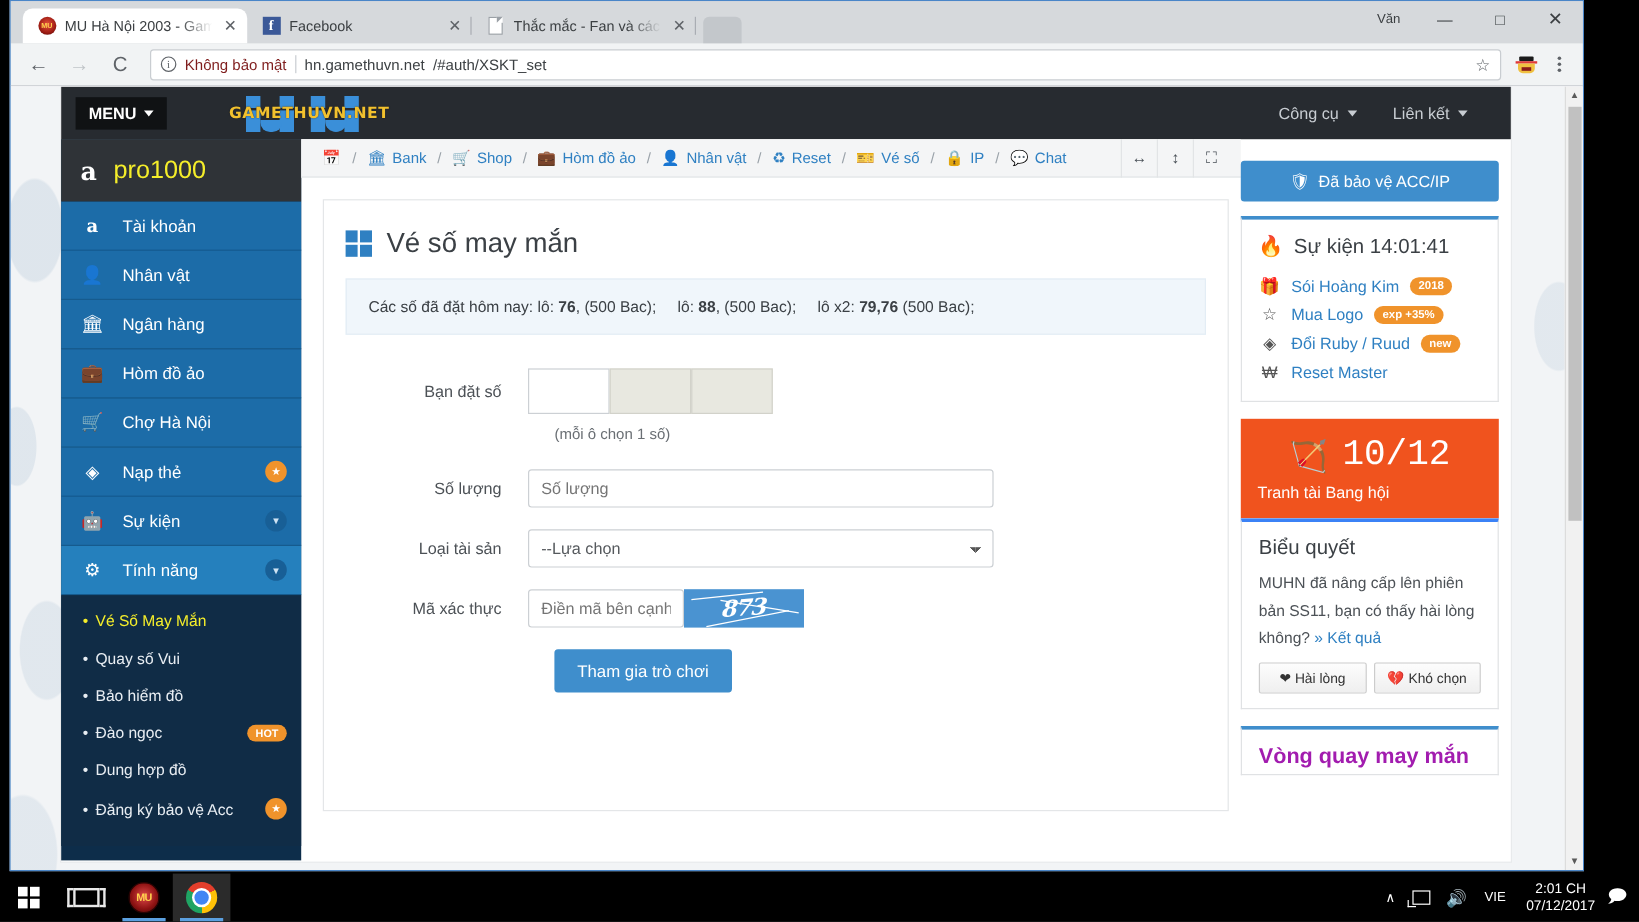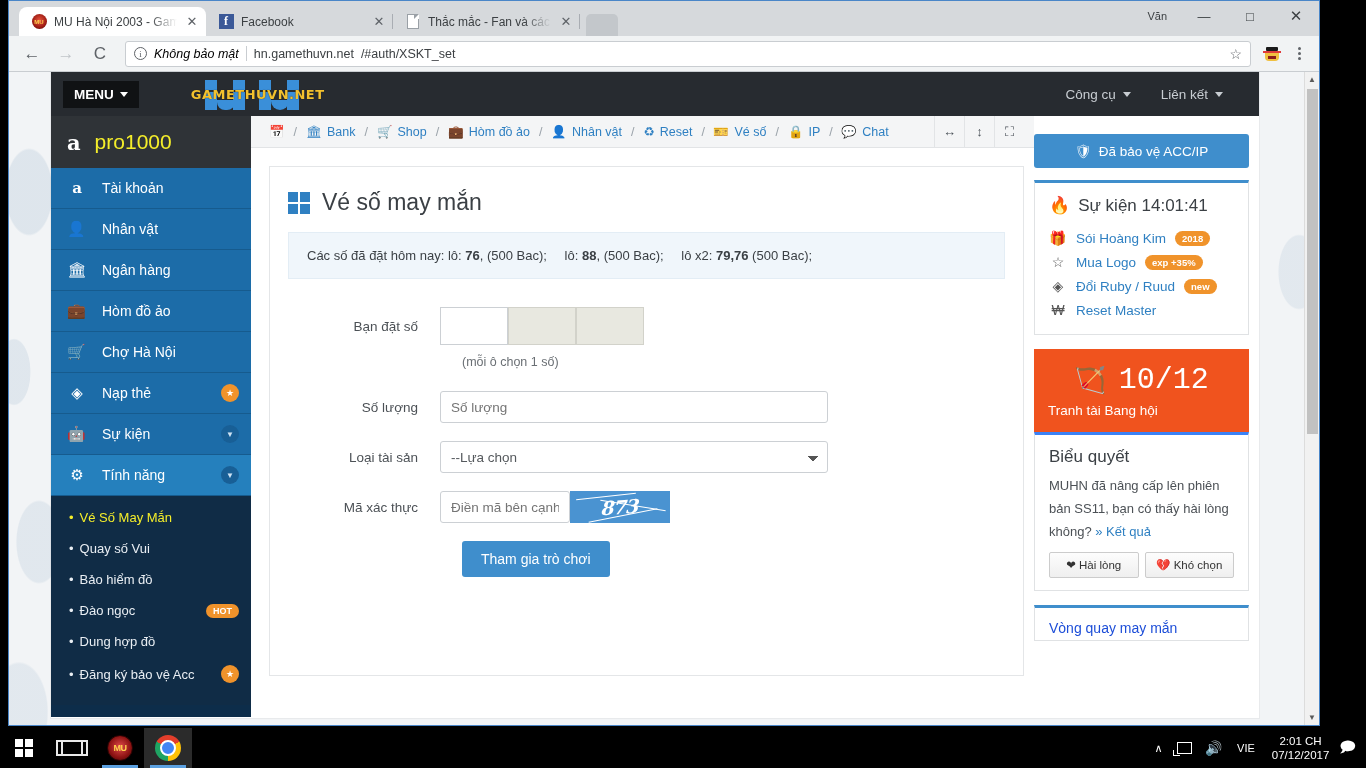--- a/index.html
+++ b/index.html
@@ -93,21 +93,21 @@
 
   #omnibar { height:36px; background:#f1f3f4; display:flex; align-items:center; padding:0 8px; gap:4px;
     border-bottom:1px solid #c9cdd1; }
   .nav-btn { width:30px;height:30px;display:flex;align-items:center;justify-content:center;
     color:#5f6368; font-size:17px; }
   .nav-btn.disabled { color:#c0c4c8; }
   #urlbox { flex:1; height:26px; background:#fff; border:1px solid #c9cdd1; border-radius:3px;
     display:flex; align-items:center; padding:0 8px; gap:7px; font-size:12.5px; margin:0 6px; }
   .info-circle { width:13px;height:13px;border:1.4px solid #5f6368;border-radius:50%;
     display:flex;align-items:center;justify-content:center;font-size:9px;color:#5f6368;font-family:"Liberation Serif",serif;}
-  .notsecure { color:#000000;font-style:italic; }
+  .notsecure { color:#7f1d1d; }
   .url-sep { width:1px; height:15px; background:#c9cdd1; }
   .url-text { color:#3c4043; }
   .star { margin-left:auto; color:#5f6368; font-size:14px; }
   .prof { width:22px;height:22px; display:flex;align-items:center;justify-content:center;}
   .avatar-glyph{ width:18px;height:14px; position:relative;}
   .avatar-glyph .hat{position:absolute;top:0;left:3px;width:12px;height:4px;background:#1a1a1a;border-radius:1px;}
   .avatar-glyph .brim{position:absolute;top:4px;left:0;width:18px;height:2px;background:#e03a3a;}
   .avatar-glyph .face{position:absolute;top:6px;left:2px;width:14px;height:8px;background:#f0c040;border-radius:0 0 4px 4px;}
   .avatar-glyph .mouth{position:absolute;top:9px;left:5px;width:8px;height:3px;background:#8c1b1b;}
   .kebab { width:24px; display:flex;flex-direction:column;align-items:center;gap:2px;}
@@ -273,21 +273,21 @@
   #bang-num { font-size:30px;font-family:Liberation Mono, monospace; }
   #bang-sub { text-align:left; font-size:13.5px; margin-top:6px; }
   #bieu-card { border-top:3px solid #3b82f6; }
   #bieu-title { font-size:17px; color:#3b4045; margin-bottom:8px; }
   #bieu-text { font-size:13px; color:#4c5156; line-height:1.75; }
   #bieu-text a { color:#2f80c2; text-decoration:none; }
   #bieu-btns { display:flex; gap:6px; margin-top:9px; }
   .bbtn { flex:1; border:1px solid #ccc; background:linear-gradient(#fdfdfd,#efefef); font-size:11.5px;
     padding:5px 0; text-align:center; color:#333; border-radius:2px; }
   #vong-card { border-top:3px solid #3f8ecc; padding-bottom:4px; }
-  #vong-title { font-size:14px; color:#1d4ed8; }
+  #vong-title { font-size:18px; color:#a21caf;font-weight:bold; }
 </style>
 </head>
 <body>
 
 <div id="desktop">
 
   <div id="chrome-window">
 
     <div id="tabstrip">
       <div class="tab active">

